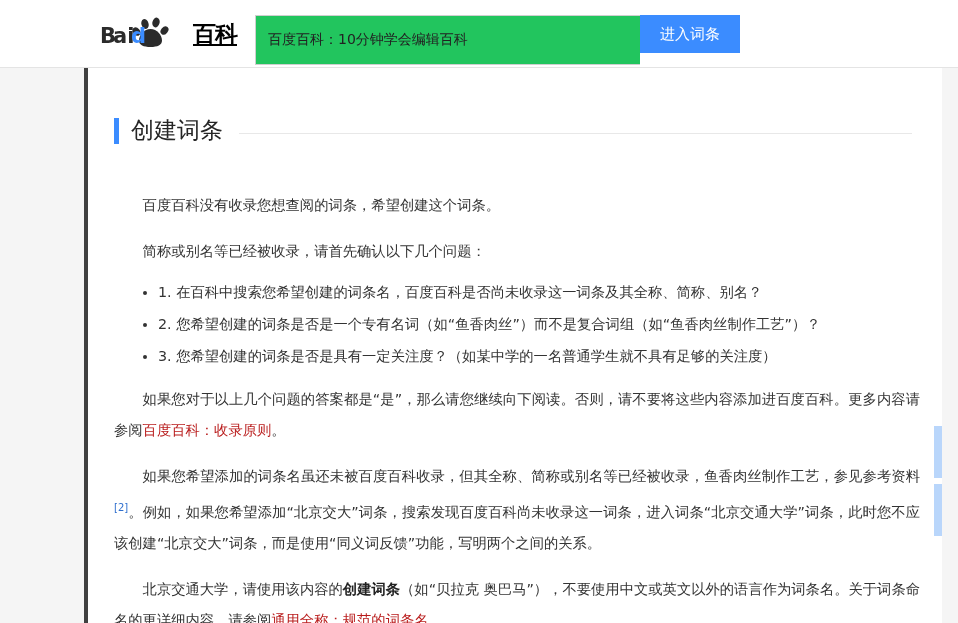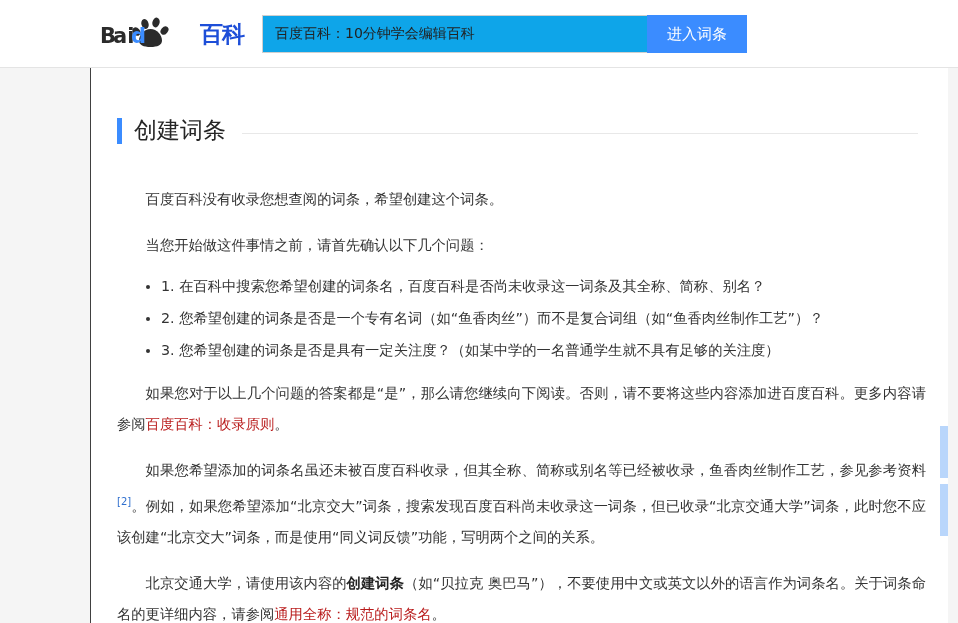--- a/index.html
+++ b/index.html
@@ -33,40 +33,41 @@
     display: flex;
     align-items: center;
     margin-right: 18px;
     height: 40px;
   }
   .logo svg { display: block; }
   .logo-text-cn {
     font-family: "DejaVu Sans", "Liberation Sans", sans-serif;
     font-size: 23px;
     font-weight: bold;
-    color: #1d4ed8;
-    margin-left: 14px;
+    color: #000000;
+    margin-left: 7px;
     letter-spacing: -1px;
+    text-decoration: underline;
   }
   .search-box {
     display: flex;
     align-items: stretch;
     height: 38px;
   }
   .search-input {
     width: 385px;
-    height: 38px;
+    height: 50px;
     box-sizing: border-box;
     border: 1px solid #cfcfcf;
     border-right: none;
     padding: 0 12px;
     font-size: 14px;
     color: #222;
     outline: none;
-    background: #0ea5e9;
+    background: #22c55e;
     font-family: "DejaVu Sans", "Liberation Sans", sans-serif;
   }
   .search-button {
     width: 100px;
     height: 38px;
     border: none;
     background: #3b8cff;
     color: #ffffff;
     font-size: 15px;
     cursor: pointer;
@@ -74,27 +75,27 @@
   }
 
   
   .page {
     position: relative;
     height: 555px;
     background: #f5f5f5;
   }
   .content-card {
     position: absolute;
-    left: 90px;
+    left: 84px;
     top: 0;
     width: 858px;
     height: 555px;
     background: #ffffff;
     box-sizing: border-box;
-    border-left: 1px solid #404040;
+    border-left: 4px solid #404040;
     overflow: hidden;
   }
   .left-gutter {
     position: absolute;
     left: 0; top: 0;
     width: 100px; height: 555px;
     background: #f5f5f5;
   }
 
   
@@ -129,21 +130,21 @@
     padding: 0 22px 0 26px;
     font-size: 14.3px;
     line-height: 31px;
     color: #333;
   }
   .article p {
     margin: 15px 0 0 0;
     text-indent: 2em;
     text-align: justify;
   }
-  .article p.first { margin-top: 22px; }
+  .article p.first { margin-top: 28px; }
   .article ol {
     margin: 12px 0 0 0;
     padding-left: 44px;
     list-style: disc;
   }
   .article ol li {
     margin: 6px 0 0 0;
     line-height: 26px;
     list-style-type: disc;
   }
@@ -209,31 +210,31 @@
     <div class="title-row">
       <div class="title-bar"></div>
       <h1 class="page-title">创建词条</h1>
       <div class="title-rule"></div>
     </div>
 
     <div class="article">
 
       <p class="first">百度百科没有收录您想查阅的词条，希望创建这个词条。</p>
 
-      <p>当您开始做这件事情之前，请首先确认以下几个问题：</p>
+      <p>简称或别名等已经被收录，请首先确认以下几个问题：</p>
 
       <ol>
         <li>1. 在百科中搜索您希望创建的词条名，百度百科是否尚未收录这一词条及其全称、简称、别名？</li>
         <li>2. 您希望创建的词条是否是一个专有名词（如“鱼香肉丝”）而不是复合词组（如“鱼香肉丝制作工艺”）？</li>
         <li>3. 您希望创建的词条是否是具有一定关注度？（如某中学的一名普通学生就不具有足够的关注度）</li>
       </ol>
 
       <p><span>如果您对于以上几个问题的答案都是“是”，那么请您继续向下阅读。否则，请不要将这些内容添加进百度百科。更多内容请参阅</span><a class="link" href="#">百度百科：收录原则</a><span>。</span></p>
 
-      <p><span>如果您希望添加的词条名虽还未被百度百科收录，但其全称、简称或别名等已经被收录，鱼香肉丝制作工艺，参见参考资料</span><sup class="ref">[2]</sup><span>。例如，如果您希望添加“北京交大”词条，搜索发现百度百科尚未收录这一词条，但已收录“北京交通大学”词条，此时您不应该创建“北京交大”词条，而是使用“同义词反馈”功能，写明两个之间的关系。</span></p>
+      <p><span>如果您希望添加的词条名虽还未被百度百科收录，但其全称、简称或别名等已经被收录，鱼香肉丝制作工艺，参见参考资料</span><sup class="ref">[2]</sup><span>。例如，如果您希望添加“北京交大”词条，搜索发现百度百科尚未收录这一词条，进入词条“北京交通大学”词条，此时您不应该创建“北京交大”词条，而是使用“同义词反馈”功能，写明两个之间的关系。</span></p>
 
       <p><span>北京交通大学，请使用该内容的</span><span class="bold">创建词条</span><span>（如“贝拉克 奥巴马”），不要使用中文或英文以外的语言作为词条名。关于词条命名的更详细内容，请参阅</span><a class="link" href="#">通用全称：规范的词条名</a><span>。</span></p>
 
     </div>
 
     <div class="side-tab t1"></div>
     <div class="side-tab t2"></div>
   </div>
 </div>
 

